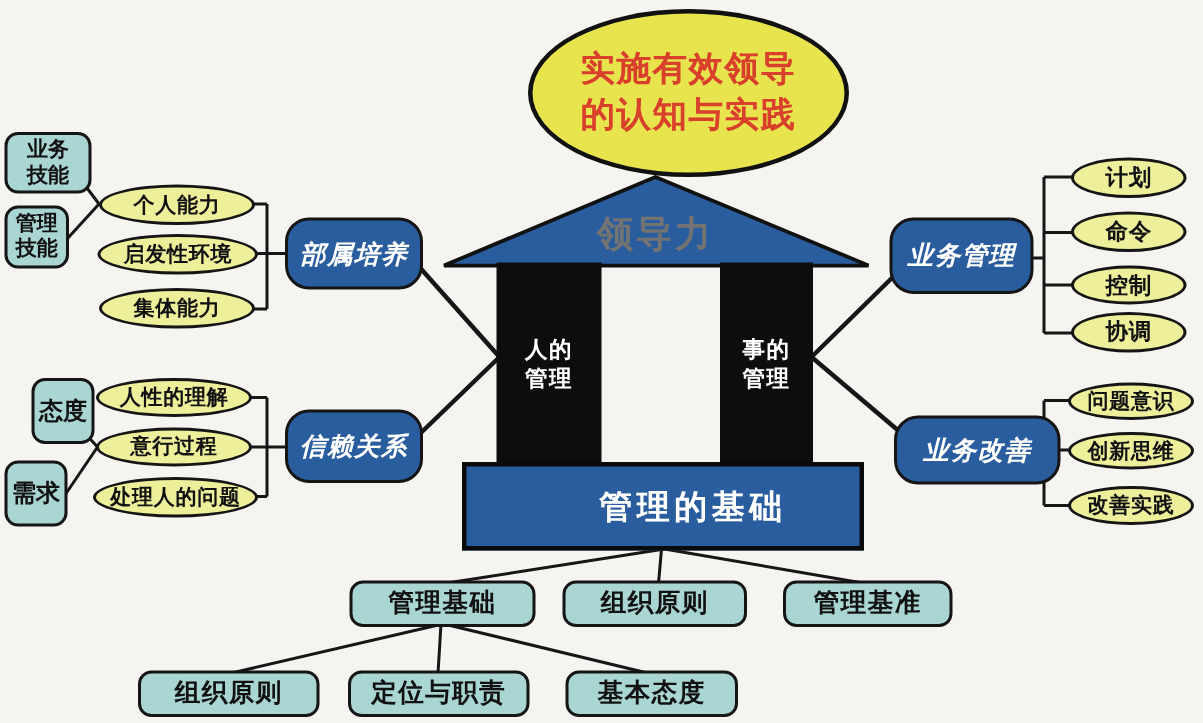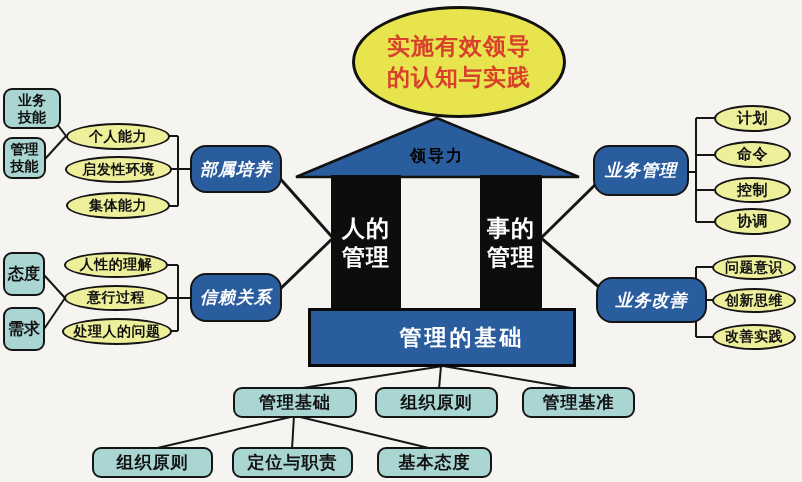--- a/index.html
+++ b/index.html
@@ -22,28 +22,28 @@
     color:#fff;font-size:17px;letter-spacing:1px;font-style:italic;
   }
   .teal{
     background:#a9d5d3;border:2.5px solid #151515;border-radius:9px;
     font-size:14px;line-height:1.2;flex-direction:column;
   }
   .teal.single{font-size:16px;}
   .teal.wide{font-size:17px;letter-spacing:1px;}
   .pillar{
     background:#0d0d0d;color:#fff;flex-direction:column;
-    font-size:23px;line-height:1.25;letter-spacing:1px;
+    font-size:15px;line-height:1.25;letter-spacing:1px;
   }
   .pillar span, .teal span{display:block;}
   #title-ellipse{
     background:#e8e44e;border:3px solid #111;border-radius:50%;
     color:#d8402c;font-size:23px;line-height:1.35;flex-direction:column;letter-spacing:1px;
   }
-  #roof-label{color:#000000;font-size:16px;letter-spacing:2px;background:transparent;}
+  #roof-label{color:#737373;font-size:24px;letter-spacing:2px;background:transparent;}
   #base-box{
     background:#2a5d9e;border:3px solid #0a0a0a;color:#fff;
     font-size:22px;letter-spacing:3px;
   }
 </style>
 </head>
 <body>
 
 <div id="stage">
 
@@ -117,21 +117,21 @@
   <div class="node" id="base-box" style="left:308px;top:308px;width:268px;height:59px;padding-left:40px;">管理的基础</div>
 
   <div class="node teal" style="left:3px;top:88px;width:58px;height:41px;">
     <span>业务</span>
     <span>技能</span>
   </div>
   <div class="node teal" style="left:3px;top:137px;width:43px;height:42px;">
     <span>管理</span>
     <span>技能</span>
   </div>
-  <div class="node teal single" style="left:3px;top:252px;width:42px;height:44px;">态度</div>
+  <div class="node teal single" style="left:21px;top:252px;width:42px;height:44px;">态度</div>
   <div class="node teal single" style="left:3px;top:307px;width:42px;height:44px;">需求</div>
 
   <div class="node ellipse" style="left:66px;top:123px;width:104px;height:27px;">个人能力</div>
   <div class="node ellipse" style="left:65px;top:156px;width:107px;height:27px;">启发性环境</div>
   <div class="node ellipse" style="left:66px;top:192px;width:104px;height:27px;">集体能力</div>
 
   <div class="node hub" style="left:190px;top:145px;width:92px;height:48px;">部属培养</div>
 
   <div class="node ellipse" style="left:64px;top:252px;width:104px;height:26px;">人性的理解</div>
   <div class="node ellipse" style="left:64px;top:285px;width:104px;height:26px;">意行过程</div>

